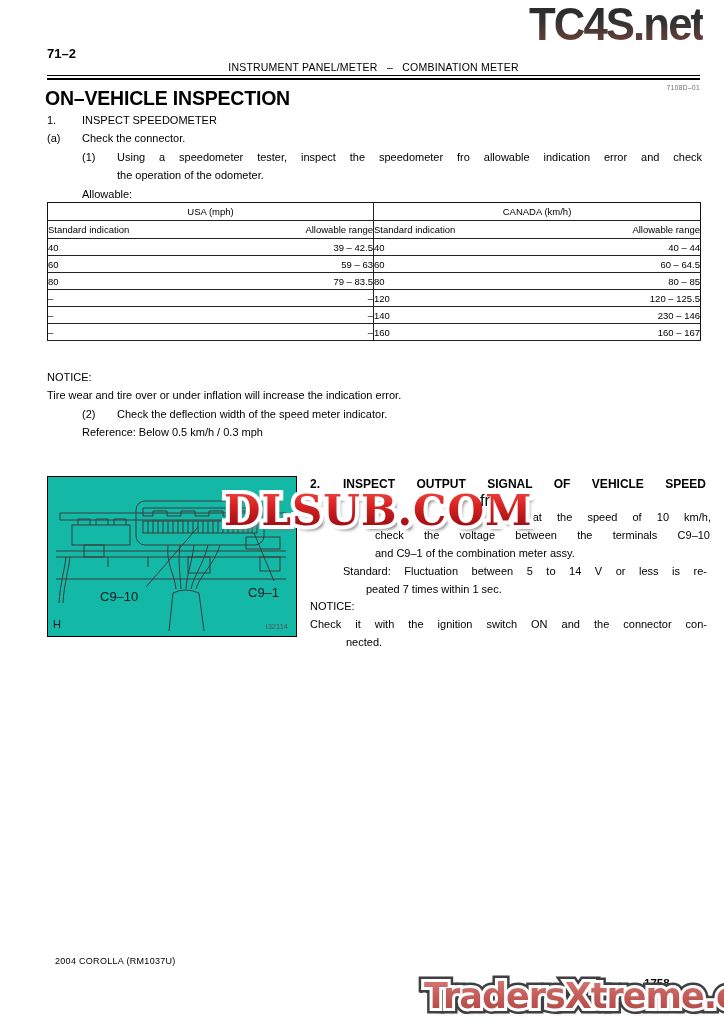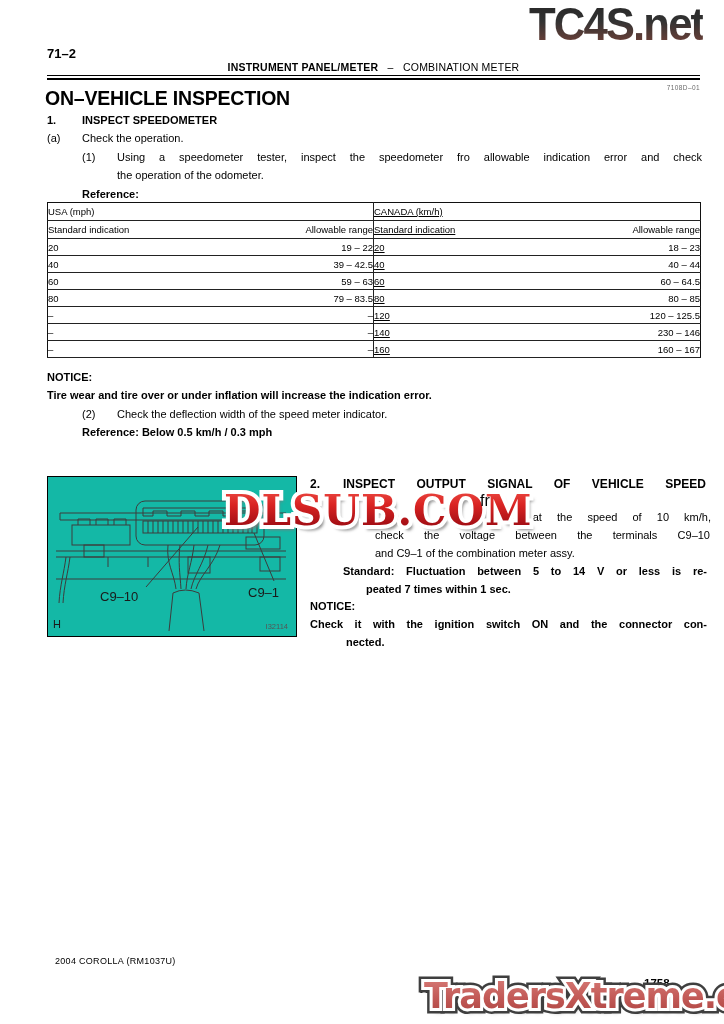--- a/index.html
+++ b/index.html
@@ -1,19 +1,19 @@
 <!DOCTYPE html>
 <html><head>
 <meta charset="utf-8">
 <style>
   html,body{margin:0;padding:0;background:#888;}
   .page{position:relative;width:724px;height:1024px;background:#ffffff;overflow:hidden;
         font-family:"Liberation Sans",sans-serif;color:#000;}
   .abs{position:absolute;}
-  .b{font-weight:700;}
+  .b{font-weight:400;}
   .nowrap{white-space:nowrap;}
 
   
   .pageref{left:47px;top:46px;font-size:13px;font-weight:700;}
   .runhead{left:47px;top:61px;width:653px;text-align:center;font-size:10.5px;letter-spacing:.2px;}
   .rule-thin{left:47px;top:75px;width:653px;height:1px;background:#000;}
   .rule-thick{left:47px;top:78px;width:653px;height:2px;background:#000;}
   .doccode{left:47px;top:84px;width:653px;text-align:right;font-size:6.5px;color:#6a6a6a;letter-spacing:.4px;}
   .title{left:45px;top:87px;font-size:19.5px;font-weight:700;letter-spacing:-.2px;}
 
@@ -25,22 +25,22 @@
   .num1{position:absolute;left:0;top:0;}
   .num2{position:absolute;left:35px;top:0;}
   .jlast{display:block;text-align:justify;text-align-last:justify;}
 
   
   .tblwrap{left:47px;top:202px;}
   table.ref{border-collapse:collapse;width:653px;font-size:9.5px;table-layout:fixed;}
   table.ref{border:1.4px solid #111;}
   table.ref th,table.ref td{border-bottom:1px solid #222;font-weight:400;padding:0;height:16px;}
   table.ref th{height:17px;}
-  .vdiv{border-left:1px solid #222;text-decoration:underline;}
-  .grp{text-align:left;}
+  .vdiv{border-left:1px solid #222;}
+  .grp{text-align:center;}
   .cl{text-align:left;padding-left:16px;}
   .cr{text-align:right;padding-right:12px;}
   .dl{text-align:left;padding-left:22px;}
 
   
   .figure{left:47px;top:476px;width:248px;height:159px;border:1.6px solid #000;background:#14b8a6;z-index:1;}
   .figure svg{display:block;}
 
   
   .s2{font-size:11px;z-index:1;}
@@ -89,31 +89,31 @@
 
   <div class="abs title">ON–VEHICLE INSPECTION</div>
 
   <div class="abs flow" style="left:47px;top:111px;width:655px;">
     <div class="row ind1 b">
       <span class="num1">1.</span>
       <span>INSPECT SPEEDOMETER</span>
     </div>
     <div class="row ind1">
       <span class="num1">(a)</span>
-      <span>Check the operation.</span>
+      <span>Check the connector.</span>
     </div>
     <div class="row ind2">
       <span class="num2">(1)</span>
       <span class="jlast">Using a speedometer tester, inspect the speedometer fro allowable indication error and check</span>
     </div>
     <div class="row ind2">
       <span>the operation of the odometer.</span>
     </div>
     <div class="row ind1 b">
-      <span>Reference:</span>
+      <span>Allowable:</span>
     </div>
   </div>
 
   <div class="abs tblwrap">
     <table class="ref">
       <colgroup>
           <col style="width:163px">
           <col style="width:163px">
           <col style="width:164px">
           <col style="width:163px">
@@ -124,26 +124,20 @@
           <th colspan="2" class="grp vdiv">CANADA (km/h)</th>
         </tr>
         <tr>
           <th class="cl">Standard indication</th>
           <th class="cr">Allowable range</th>
           <th class="cl vdiv">Standard indication</th>
           <th class="cr">Allowable range</th>
         </tr>
       </thead>
       <tbody>
-        <tr>
-            <td class="dl">20</td>
-            <td class="cr">19 – 22</td>
-            <td class="dl vdiv">20</td>
-            <td class="cr">18 – 23</td>
-          </tr>
         <tr>
             <td class="dl">40</td>
             <td class="cr">39 – 42.5</td>
             <td class="dl vdiv">40</td>
             <td class="cr">40 – 44</td>
           </tr>
         <tr>
             <td class="dl">60</td>
             <td class="cr">59 – 63</td>
             <td class="dl vdiv">60</td>

